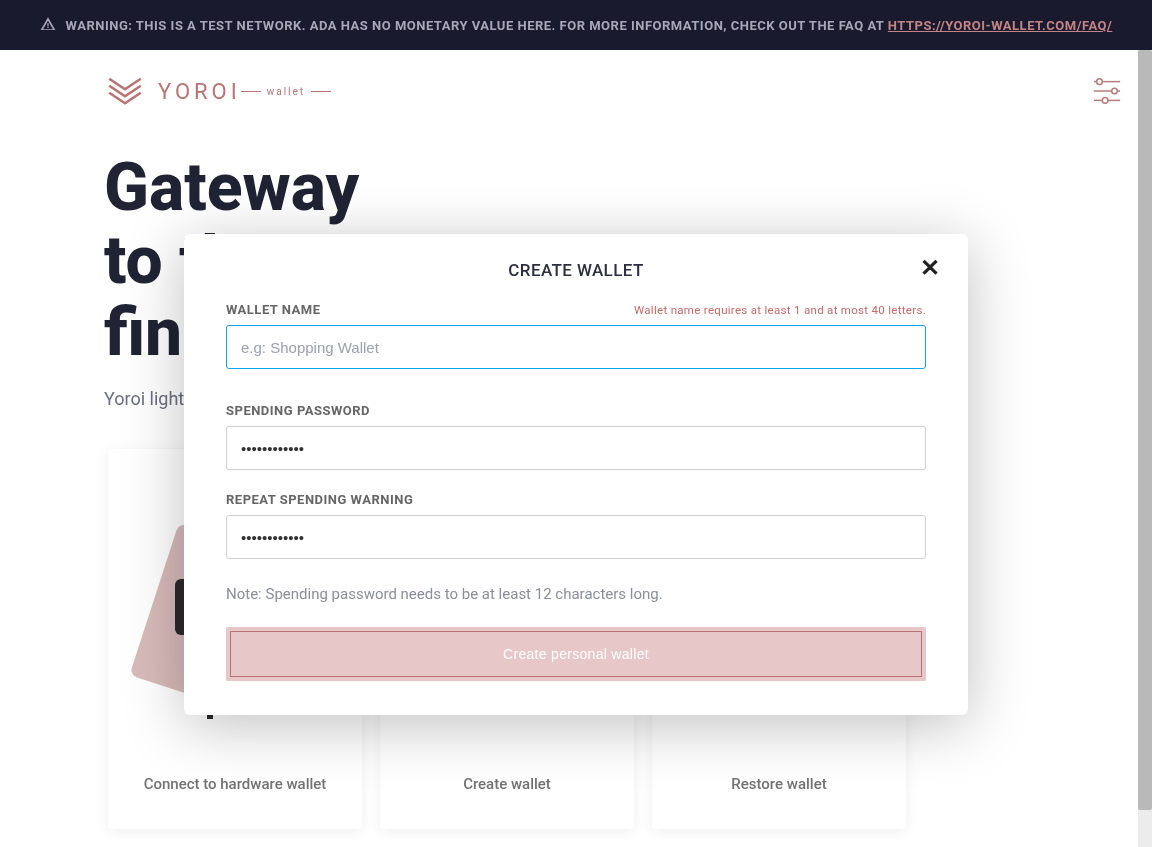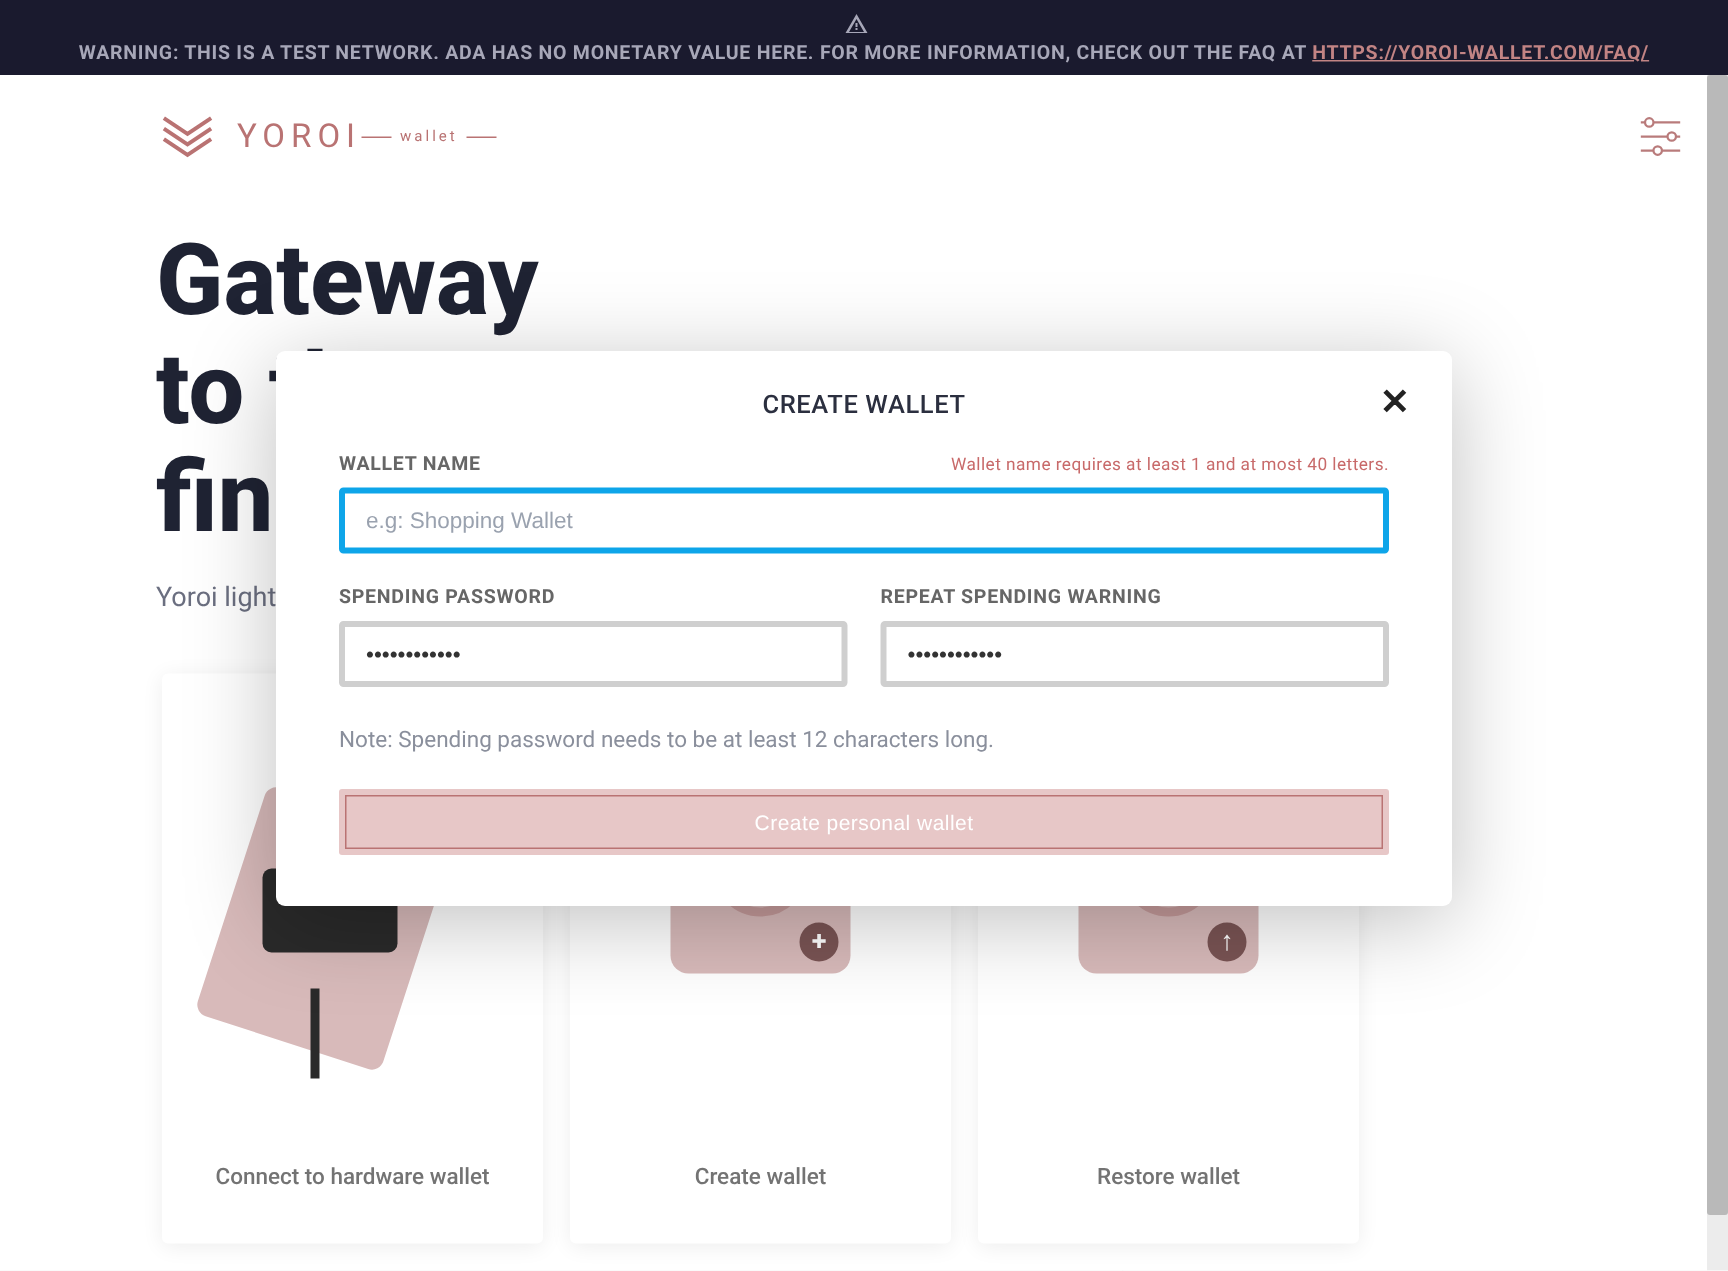--- a/index.html
+++ b/index.html
@@ -16,21 +16,20 @@
     color: #a7a7b8;
     text-align: center;
     padding: 6px 20px;
     font-size: 13px;
     font-weight: 700;
     letter-spacing: 0.5px;
     height: 50px;
     display: flex;
     align-items: center;
     justify-content: center;
-    flex-direction: column;
   }
   .warning-banner .warn-icon {
     margin-right: 10px;
     color: #a7a7b8;
   }
   .warning-banner a {
     color: #c28484;
     text-decoration: underline;
   }
   .main-bg {
@@ -186,48 +185,48 @@
     color:#666;
   }
   .field-error {
     font-size:11.5px;
     color:#c86a6a;
     letter-spacing:0.3px;
   }
   .text-input {
     width:100%;
     height:44px;
-    border:4px solid #0ea5e9;
+    border:1px solid #0ea5e9;
     border-radius:3px;
     padding:0 14px;
     font-size:15px;
     color:#333;
     outline:none;
   }
   .text-input::placeholder { color:#9aa2af; }
   .text-input.normal { border-color:#cfcfcf; }
   .two-col {
-    display:flex; gap:22px; margin-top:22px;
+    display:flex; gap:22px; margin-top:34px;flex-direction:column;
   }
   .two-col > div { flex:1; }
   .two-col .field-label { margin-bottom:8px; display:block; }
   .note {
     margin-top:26px;
     color:#8a8f9c;
     font-size:15px;
   }
   .submit-wrap {
     margin-top:24px;
     background:#e7c7c7;
     border-radius:2px;
     padding:4px;
   }
   .submit-btn {
     width:100%;
-    height:36px;
+    height:46px;
     border:1px solid #b97373;
     background:transparent;
     color:#fff;
     font-size:14px;
     letter-spacing:0.3px;
     font-weight:500;
     cursor:pointer;
   }
 
   

